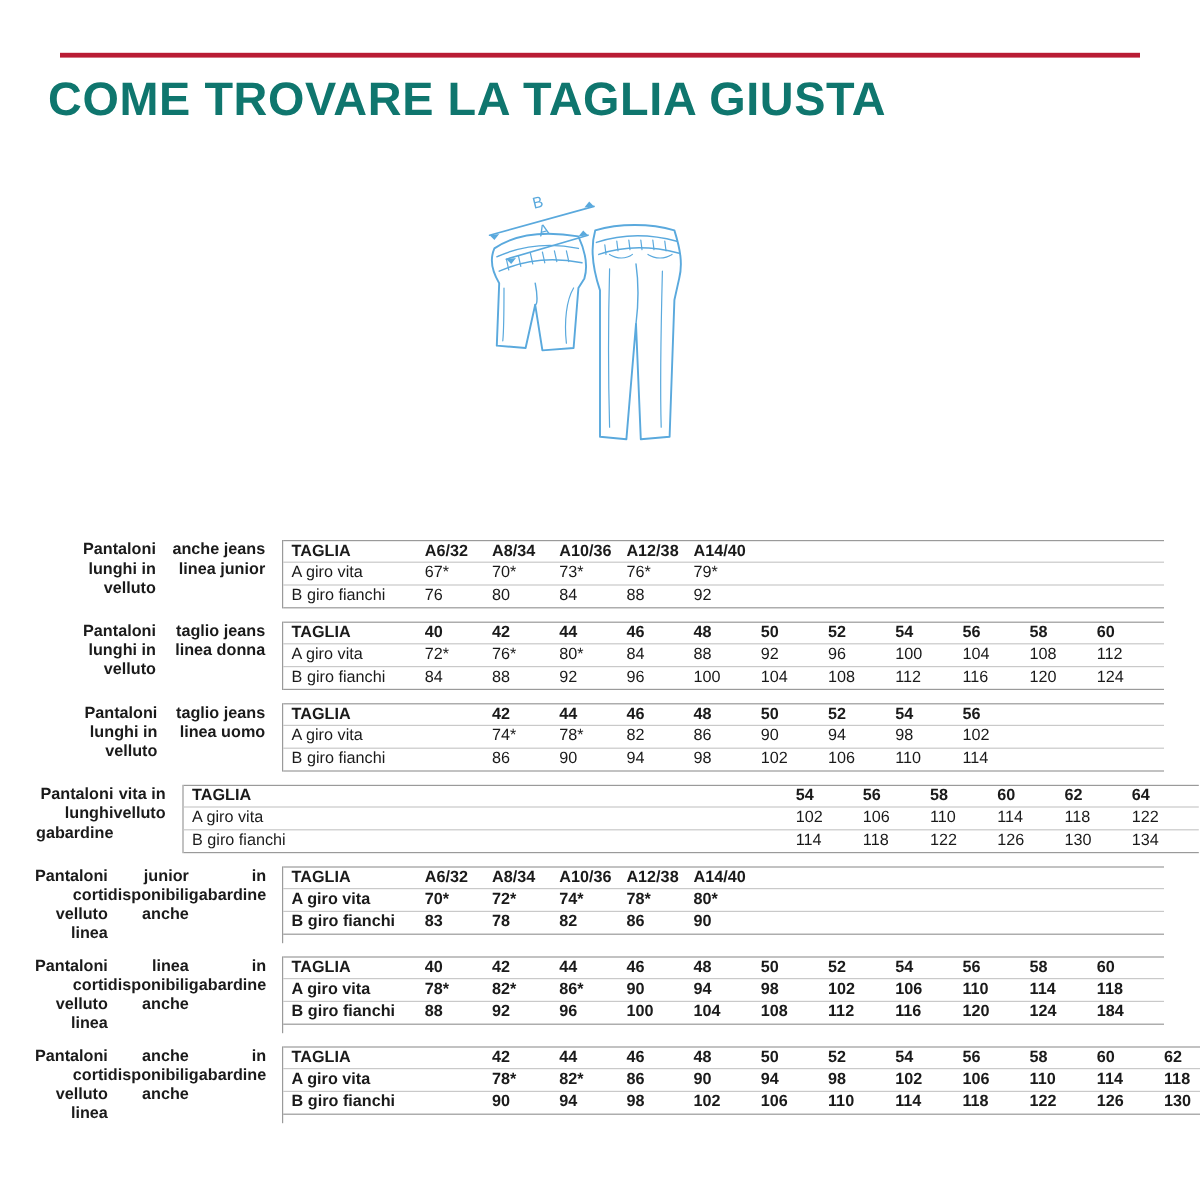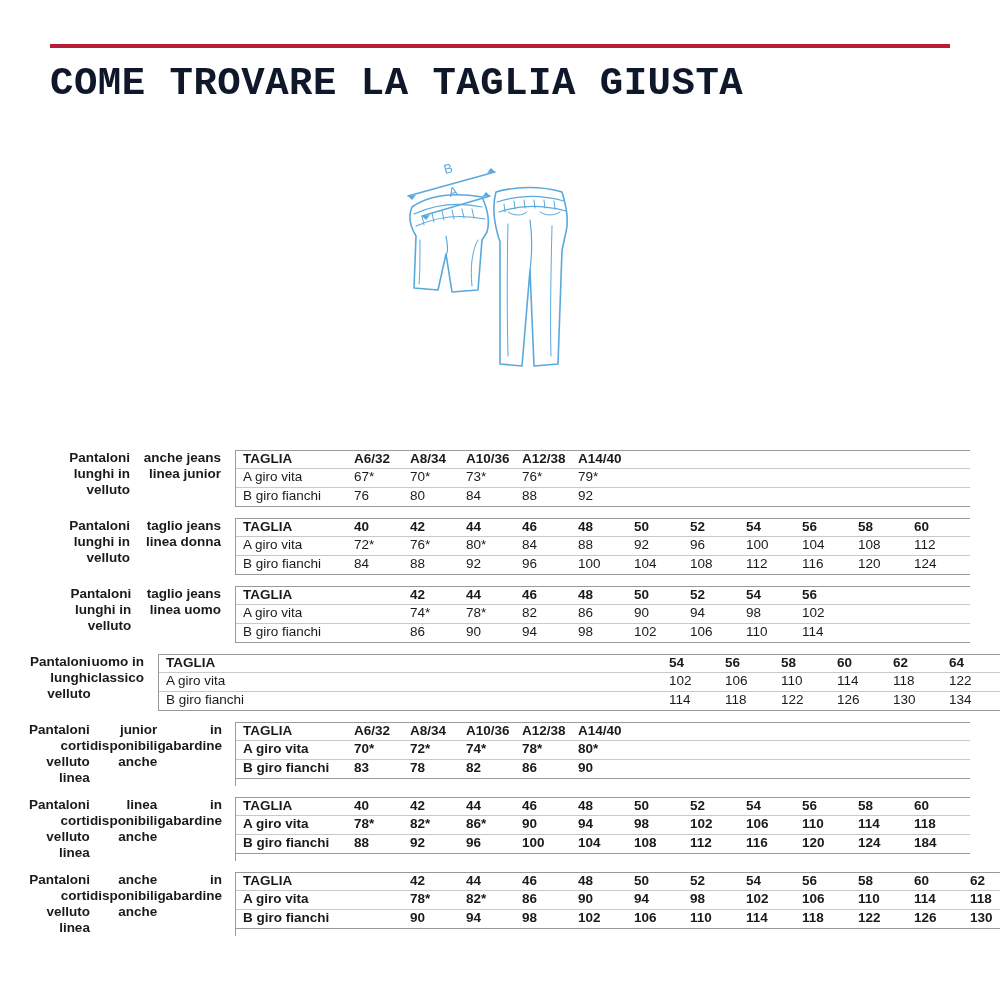--- a/index.html
+++ b/index.html
@@ -23,27 +23,27 @@
   .top-rule {
     position: absolute;
     left: 50px;
     top: 44px;
     width: 900px;
     height: 4px;
     background: #b91c34;
   }
   .title {
     position: absolute;
-    left: 50px;
+    left: 40px;
     top: 62px;
     font-size: 39px;
     font-weight: bold;
     letter-spacing: 0.5px;
-    color: #0f172a;
-    font-family: Liberation Mono, monospace;
+    color: #0f766e;
+    font-family: Liberation Sans, sans-serif;
   }
   .illustration {
     position: absolute;
     left: 390px;
     top: 150px;
     width: 250px;
     height: 250px;
   }
   .tables {
     position: absolute;
@@ -281,22 +281,22 @@
           <span class="cell">102</span>
           <span class="cell">106</span>
           <span class="cell">110</span>
           <span class="cell">114</span>
         </div>
       </div>
     </div>
 
     <div class="block">
       <div class="block-label">
-        <span>Pantaloni lunghi velluto</span>
-        <span>uomo in classico</span>
+        <span>Pantaloni lunghi gabardine</span>
+        <span>vita in velluto</span>
       </div>
       <div class="block-table">
         <div class="row header">
           <span class="cell-name">TAGLIA</span>
           <span class="cell"></span>
           <span class="cell"></span>
           <span class="cell"></span>
           <span class="cell"></span>
           <span class="cell"></span>
           <span class="cell"></span>

